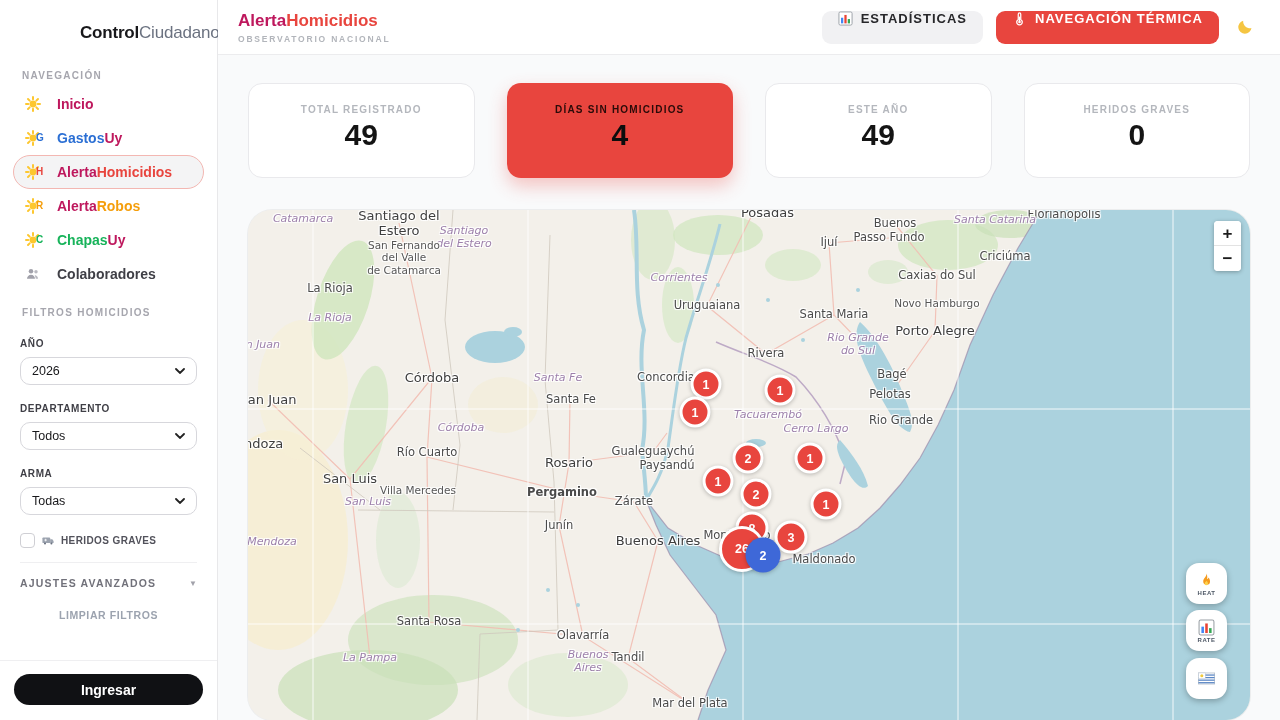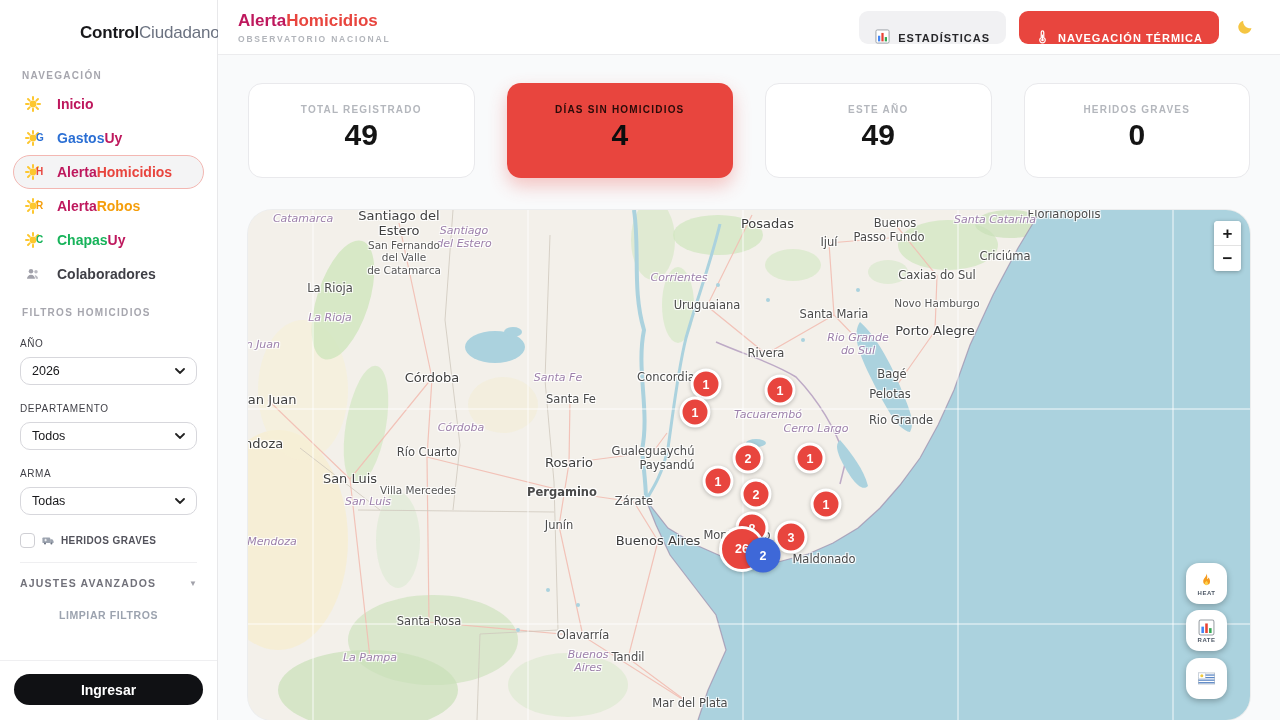--- a/index.html
+++ b/index.html
@@ -29,21 +29,21 @@
   .nav-item.active { background:#f4f4f5; border-color:#f3b7b2; }
   .nav-icon { width:22px; display:flex; align-items:center; position:relative; }
   .nav-icon svg { width:16px; height:16px; }
   .nav-badge { position:absolute; left:11px; top:2px; font-size:10px; font-weight:800; }
   .nav-label { font-size:14px; font-weight:600; white-space:nowrap; }
   .c-dark{color:#be185d} .c-blue{color:var(--nav-blue)} .c-red{color:var(--red)}
   .c-orange{color:var(--nav-orange)} .c-green{color:var(--nav-green)} .c-gray{color:#3f3f46}
 
   .filters { padding:0 20px; }
   .field { margin-top:14px; }
-  .field-label { font-size:10px; font-weight:400; letter-spacing:.6px; color:#3f3f46; }
+  .field-label { font-size:10px; font-weight:700; letter-spacing:.6px; color:#3f3f46; }
   .selectbox { margin-top:8px; height:28px; border:1px solid #d7d7dc; border-radius:10px;
                background:#fff; display:flex; align-items:center; justify-content:space-between;
                padding:0 11px; font-size:12.5px; color:#18181b; cursor:pointer; }
   .selectbox svg { width:10px; height:6px; }
 
   .check-row { display:flex; align-items:center; gap:7px; margin-top:18px; cursor:pointer; }
   .checkbox { width:15px; height:15px; border:1.5px solid #cfcfd4; border-radius:4px; background:#fff; }
   .check-row .amb { width:12px; height:9px; }
   .check-label { font-size:10px; font-weight:700; letter-spacing:.4px; color:#52525b; }
 
@@ -58,22 +58,22 @@
   .login-btn { width:100%; height:31px; border:none; border-radius:16px; background:#101114;
                color:#fff; font-size:14px; font-weight:700; cursor:pointer; font-family:inherit; }
 
   
   .main { flex:1; display:flex; flex-direction:column; background:#f9fafb; }
   .topbar { height:55px; background:#fff; border-bottom:1px solid #ececee;
             display:flex; align-items:center; padding:0 26px 0 20px; }
   .title-line { font-size:17px; font-weight:800; }
   .subtitle { margin-top:3px; font-size:8.5px; font-weight:700; letter-spacing:1.8px; color:#b2b5bb; }
   .topbar-right { margin-left:auto; display:flex; align-items:center; gap:13px; }
-  .btn { height:33px; border:none; border-radius:9px; display:flex; align-items:flex-end; gap:8px;
-         padding:0 16px; font-size:11px; font-weight:800; letter-spacing:1px; cursor:pointer;
+  .btn { height:33px; border:none; border-radius:9px; display:flex; align-items:flex-start; gap:8px;
+         padding:0 16px; font-size:13px; font-weight:800; letter-spacing:1px; cursor:pointer;
          font-family:inherit; }
   .btn-stats { background:#f1f1f3; color:#27272a; }
   .btn-heat { background:var(--red); color:#fff; }
   .btn svg { width:15px; height:15px; }
   .moon-toggle { background:none; border:none; cursor:pointer; padding:0; margin-left:4px;
                  display:flex; }
   .moon-toggle svg { width:18px; height:18px; }
 
   .content { padding:28px 30px 0 30px; }
   .stats-grid { display:grid; grid-template-columns:repeat(4,1fr); gap:32px; }
@@ -455,21 +455,21 @@
           <div class="mlabel k-city" style="left: 311px; top: 316px;">Junín</div>
           <div class="mlabel k-big" style="left: 410px; top: 331px;">Buenos Aires</div>
           <div class="mlabel k-city" style="left: 405px; top: 242px;">Gualeguaychú</div>
           <div class="mlabel k-city" style="left: 181px; top: 412px;">Santa Rosa</div>
           <div class="mlabel k-state" style="left: 122px; top: 448px;">La Pampa</div>
           <div class="mlabel k-city" style="left: 335px; top: 426px;">Olavarría</div>
           <div class="mlabel k-state" style="left: 340px; top: 452px;">Buenos
 Aires</div>
           <div class="mlabel k-city" style="left: 380px; top: 448px;">Tandil</div>
           <div class="mlabel k-city" style="left: 442px; top: 494px;">Mar del Plata</div>
-          <div class="mlabel k-big" style="left: 504px; top: 14px; padding-left: 31px;">Posadas</div>
+          <div class="mlabel k-big" style="left: 504px; top: 3px; padding-left: 31px;">Posadas</div>
           <div class="mlabel k-state" style="left: 431px; top: 68px;">Corrientes</div>
           <div class="mlabel k-city" style="left: 459px; top: 96px;">Uruguaiana</div>
           <div class="mlabel k-city" style="left: 418px; top: 168px;">Concordia</div>
           <div class="mlabel k-city" style="left: 419px; top: 223px; margin-top: 33px;">Paysandú</div>
           <div class="mlabel k-state" style="left: 520px; top: 205px;">Tacuarembó</div>
           <div class="mlabel k-state" style="left: 568px; top: 219px;">Cerro Largo</div>
           <div class="mlabel k-city" style="left: 518px; top: 144px;">Rivera</div>
           <div class="mlabel k-city" style="left: 644px; top: 165px;">Bagé</div>
           <div class="mlabel k-city" style="left: 642px; top: 185px;">Pelotas</div>
           <div class="mlabel k-city" style="left: 653px; top: 211px;">Rio Grande</div>

